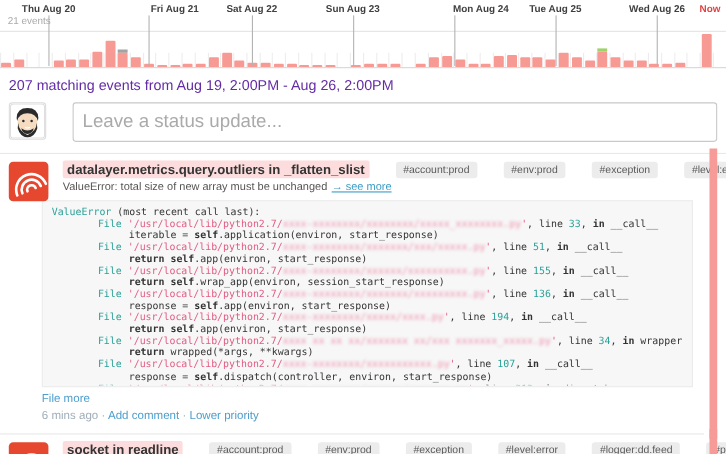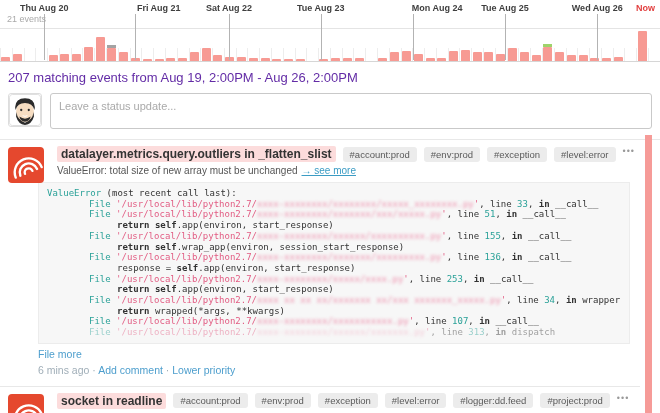--- a/index.html
+++ b/index.html
@@ -23,33 +23,33 @@
   .cap.gray { background:#a3a3a3; }
   .cap.green { background:#9ed36a; }
 
   
   .summary { padding:8px 8px 6px 8px; font-size:13px; color:#632ca6; }
 
   
   .status-row { display:flex; align-items:stretch; padding:2px 8px 10px 8px; gap:8px; }
   .avatar { width:34px; height:34px; border:1px solid #ddd; border-radius:3px; flex:0 0 auto; background:#fff; }
   .status-input { flex:1 1 auto; height:36px; border:1px solid #c9c9c9; border-radius:3px;
-    font-family:inherit; font-size:11px; padding:6px 8px; color:#333; resize:none; }
+    font-family:inherit; font-size:17px; padding:6px 8px; color:#333; resize:none;margin-left:16px; }
   .status-input::placeholder { color:#aaa; }
   .post-btn { flex:0 0 auto; width:48px; height:36px; background:#fff; border:1px solid #c9c9c9;
     border-radius:3px; font-family:inherit; font-size:12px; font-weight:bold; color:#444; cursor:pointer; }
 
   .hr { border-top:1px solid #e8e8e8; }
 
   
   .event-card { position:relative; padding:6px 0 4px 0; }
   .sev-strip { position:absolute; top:-5px; bottom:-5px; right:8px; width:7px; background:#f69b98; }
   .src-icon { position:absolute; left:8px; top:7px; width:36px; height:36px; border-radius:4px;
     background:#e5482e; display:flex; align-items:center; justify-content:center; }
-  .title-row { margin:0 26px 0 57px; display:flex; align-items:center; flex-wrap:nowrap; gap:7px; }
+  .title-row { margin:0 26px 0 57px; display:flex; align-items:center; flex-wrap:nowrap; gap:24px; }
   .event-title { font-size:12px; font-weight:bold; color:#333; background:#fcdcdc;
     padding:1px 4px; border-radius:2px; white-space:nowrap; }
   .tag { background:#ececec; border-radius:3px; padding:2px 7px; font-size:9.5px; color:#5a5a5a; white-space:nowrap; }
   .more-dots { font-size:9px; color:#999; align-self:flex-start; letter-spacing:1px; }
   .event-subtitle { margin:3px 26px 0 57px; font-size:10px; color:#555; }
   .see-more { color:#3b9cc4; text-decoration:underline; margin-left:4px; }
 
   .codeblock { margin:6px 30px 0 38px; background:#f7f7f7; border:1px solid #ececec;
     padding:5px 8px; font-family:"DejaVu Sans Mono","Liberation Mono",monospace;
     font-size:9px; line-height:10.7px; color:#333; overflow:hidden; }
@@ -395,21 +395,21 @@
       <div class="slot">
         <i class="slot-tick"></i>
       </div>
     </div>
 <span class="day-label" style="left: 6.7%;">Thu Aug 20</span>
     <div class="day-tick" style="left: 6.7%;"></div>
     <span class="day-label" style="left: 20.5%; padding-left: 47px;">Fri Aug 21</span>
     <div class="day-tick" style="left: 20.5%;"></div>
     <span class="day-label" style="left: 34.7%;">Sat Aug 22</span>
     <div class="day-tick" style="left: 34.7%;"></div>
-    <span class="day-label" style="left: 48.6%;">Tue Aug 23</span>
+    <span class="day-label" style="left: 48.6%;">Sun Aug 23</span>
     <div class="day-tick" style="left: 48.6%;"></div>
     <span class="day-label" style="left: 62.6%; padding-left: 48px;">Mon Aug 24</span>
     <div class="day-tick" style="left: 62.6%;"></div>
     <span class="day-label" style="left: 76.5%;">Tue Aug 25</span>
     <div class="day-tick" style="left: 76.5%;"></div>
     <span class="day-label" style="left: 90.5%;">Wed Aug 26</span>
     <div class="day-tick" style="left: 90.5%;"></div>
   </div>
 
 <div class="summary">207 matching events from Aug 19, 2:00PM - Aug 26, 2:00PM</div>
@@ -441,31 +441,33 @@
       </svg><div class="title-row">
           <span class="event-title">datalayer.metrics.query.outliers in _flatten_slist</span>
         <span class="tag">#account:prod</span>
         <span class="tag">#env:prod</span>
         <span class="tag">#exception</span>
         <span class="tag">#level:error</span>
         <span class="more-dots">•••</span>
       </div><div class="event-subtitle">ValueError: total size of new array must be unchanged<a class="see-more">→ see more</a></div><div class="codeblock cb-tall">
         <div class="ln"><span class="kw">ValueError</span> (most recent call last):</div>
         <div class="ln file"><span class="kw">File</span> <span class="str">'/usr/local/lib/python2.7/<span class="redact">xxxx-xxxxxxxx/xxxxxxxx/xxxxx_xxxxxxxx.py</span>'</span>, line <span class="lineno">33</span>, <span class="b">in</span> __call__</div>
+        <div class="ln code">iterable = <span class="b">self</span>.application(environ, start_response)</div>
         <div class="ln file"><span class="kw">File</span> <span class="str">'/usr/local/lib/python2.7/<span class="redact">xxxx-xxxxxxxx/xxxxxxx/xxx/xxxxx.py</span>'</span>, line <span class="lineno">51</span>, <span class="b">in</span> __call__</div>
         <div class="ln code"><span class="b">return</span> <span class="b">self</span>.app(environ, start_response)</div>
         <div class="ln file"><span class="kw">File</span> <span class="str">'/usr/local/lib/python2.7/<span class="redact">xxxx-xxxxxxxx/xxxxxx/xxxxxxxxxx.py</span>'</span>, line <span class="lineno">155</span>, <span class="b">in</span> __call__</div>
         <div class="ln code"><span class="b">return</span> <span class="b">self</span>.wrap_app(environ, session_start_response)</div>
         <div class="ln file"><span class="kw">File</span> <span class="str">'/usr/local/lib/python2.7/<span class="redact">xxxx-xxxxxxxx/xxxxxxx/xxxxxxxxx.py</span>'</span>, line <span class="lineno">136</span>, <span class="b">in</span> __call__</div>
         <div class="ln code">response = <span class="b">self</span>.app(environ, start_response)</div>
-        <div class="ln file"><span class="kw">File</span> <span class="str">'/usr/local/lib/python2.7/<span class="redact">xxxx-xxxxxxxx/xxxxx/xxxx.py</span>'</span>, line <span class="lineno">253</span>, <span class="b">in</span> __call__</div>
+        <div class="ln file"><span class="kw">File</span> <span class="str">'/usr/local/lib/python2.7/<span class="redact">xxxx-xxxxxxxx/xxxxx/xxxx.py</span>'</span>, line <span class="lineno">194</span>, <span class="b">in</span> __call__</div>
         <div class="ln code"><span class="b">return</span> <span class="b">self</span>.app(environ, start_response)</div>
         <div class="ln file"><span class="kw">File</span> <span class="str">'/usr/local/lib/python2.7/<span class="redact">xxxx xx xx xx/xxxxxxx xx/xxx xxxxxxx_xxxxx.py</span>'</span>, line <span class="lineno">34</span>, <span class="b">in</span> wrapper</div>
         <div class="ln code"><span class="b">return</span> wrapped(*args, **kwargs)</div>
         <div class="ln file"><span class="kw">File</span> <span class="str">'/usr/local/lib/python2.7/<span class="redact">xxxx-xxxxxxxx/xxxxxxxxxxx.py</span>'</span>, line <span class="lineno">107</span>, <span class="b">in</span> __call__</div>
+        <div class="ln code">response = <span class="b">self</span>.dispatch(controller, environ, start_response)</div>
         <div class="ln file faded"><span class="kw">File</span> <span class="str">'/usr/local/lib/python2.7/<span class="redact">xxxx-xxxxxxxx/xxxxxx/xxxxxxx.py</span>'</span>, line <span class="lineno">313</span>, <span class="b">in</span> dispatch</div>
       </div><a class="show-more">File more</a><div class="meta-row"><span>6 mins ago</span> · <span class="meta-link">Add comment</span> · <span class="meta-link">Lower priority</span></div></div>
     <div class="hr" style="margin-right: 20px;"></div>
     <div class="event-card">
       <div class="sev-strip"></div>
       <svg class="src-icon" viewBox="0 0 36 36">
          <g fill="none" stroke="#fff" stroke-width="2.4" stroke-linecap="round" transform="rotate(-22 18 20)">
            <path d="M14.5 26 a4 4 0 0 1 8 0"></path>
            <path d="M9.5 26 a9 9 0 0 1 18 0"></path>
            <path d="M4.5 26 a14 14 0 0 1 28 0"></path>

